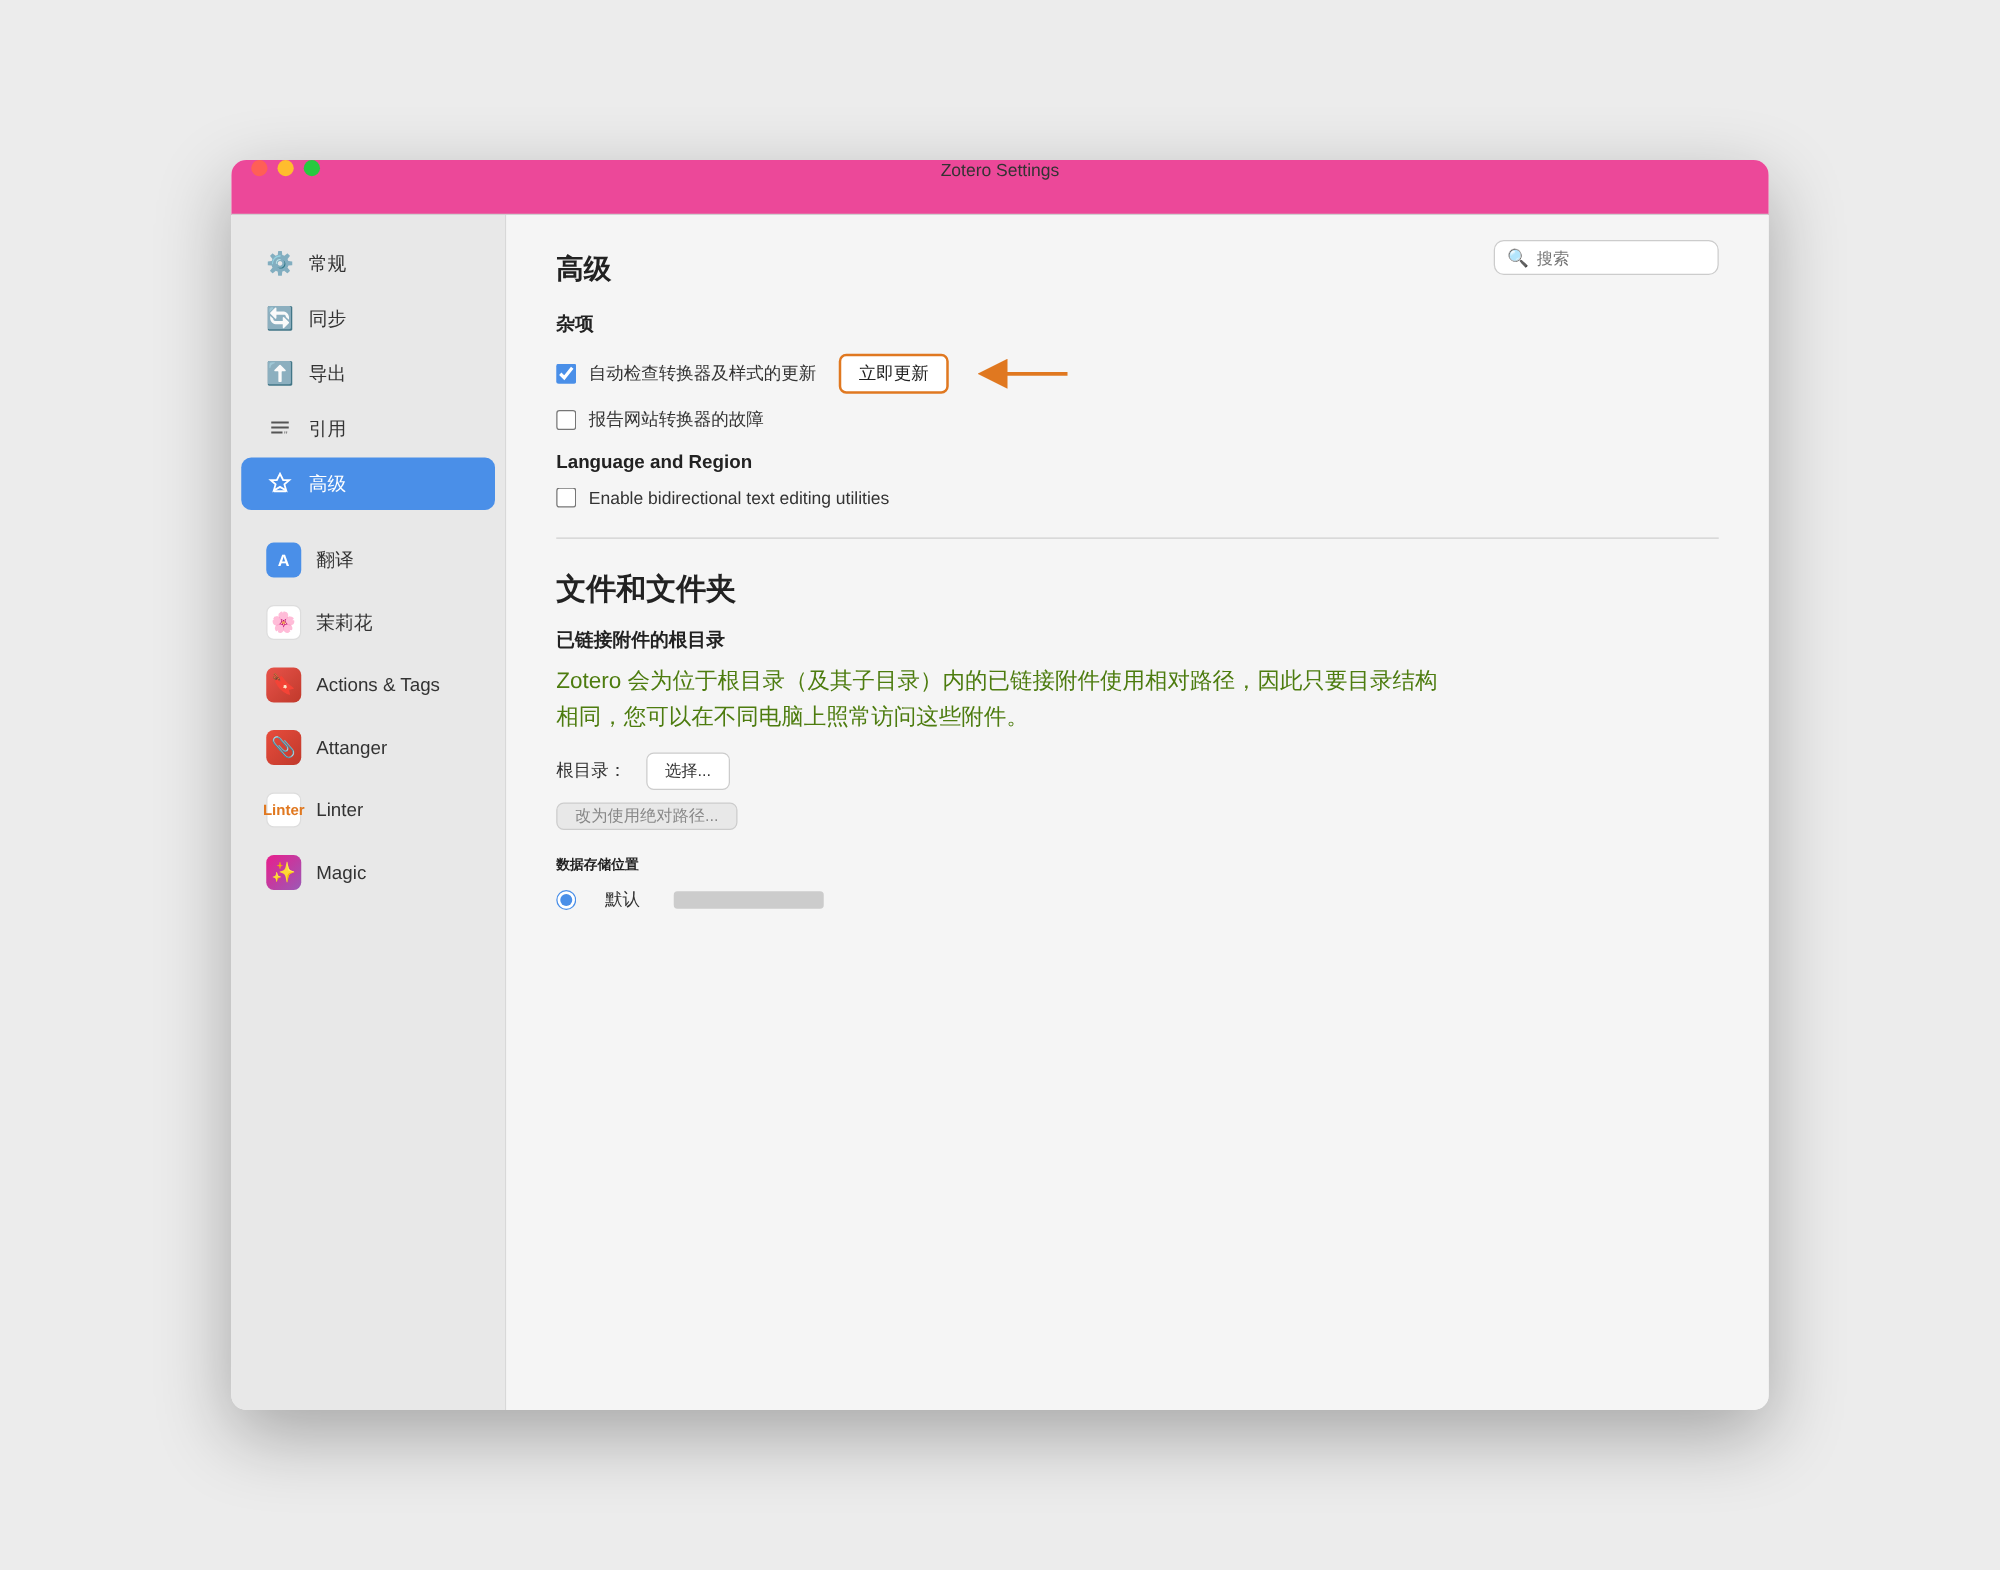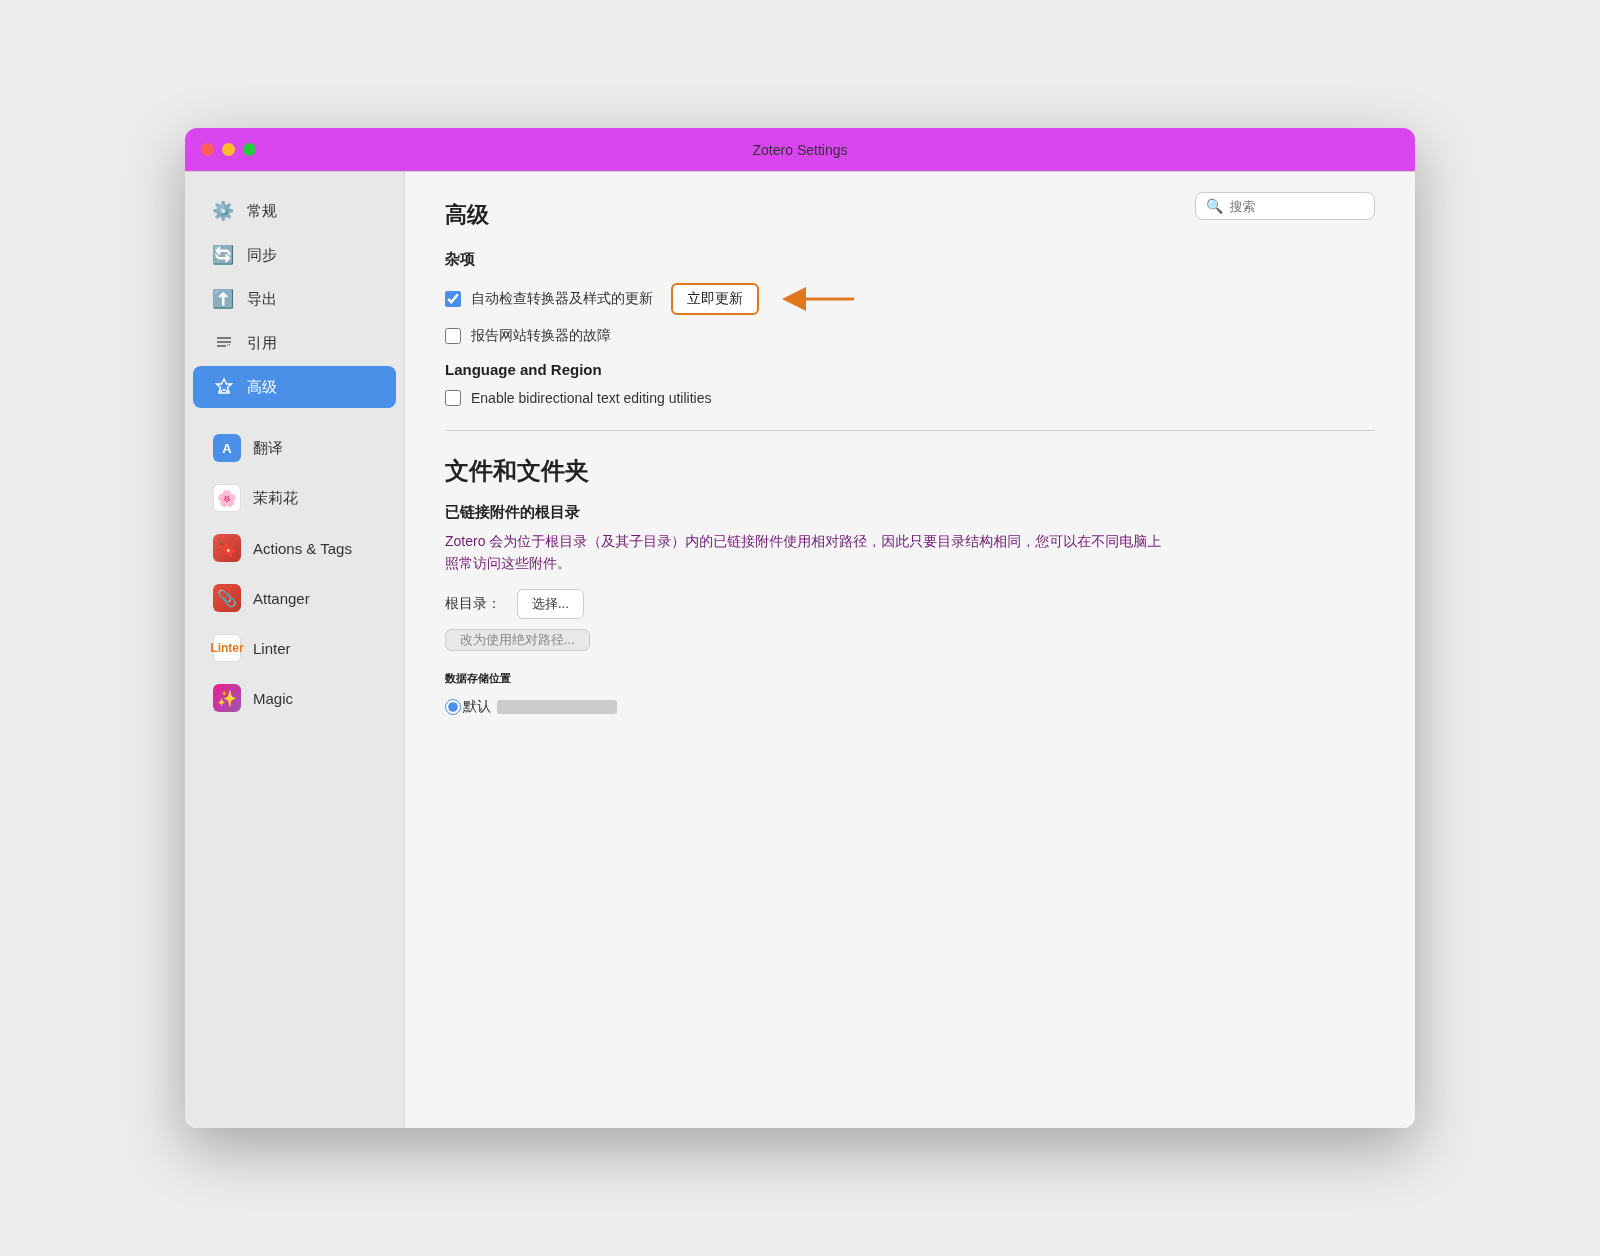--- a/index.html
+++ b/index.html
@@ -15,24 +15,23 @@
       width: 1230px;
       min-height: 1000px;
       background: #f5f5f5;
       border-radius: 12px;
       box-shadow: 0 20px 60px rgba(0,0,0,0.3);
       overflow: hidden;
       display: flex;
       flex-direction: column;
     }
     .titlebar {
-      background: #d946ef;
+      background: #ec4899;
       height: 44px;
       display: flex;
-      align-items: center;
       padding: 0 16px;
       border-bottom: 1px solid #d0d0d0;
       position: relative;
     }
     .traffic-lights {
       display: flex;
       gap: 8px;
     }
     .tl { width: 13px; height: 13px; border-radius: 50%; }
     .tl-red { background: #ff5f56; }
@@ -190,22 +189,22 @@
       color: #222;
       margin-bottom: 16px;
     }
     .linked-files-title {
       font-size: 15px;
       font-weight: 600;
       color: #222;
       margin-bottom: 8px;
     }
     .linked-files-desc {
-      font-size: 14px;
-      color: #701a75;
+      font-size: 18px;
+      color: #4d7c0f;
       line-height: 1.6;
       margin-bottom: 14px;
       max-width: 720px;
     }
     .root-dir-row {
       display: flex;
       align-items: center;
       gap: 16px;
       margin-bottom: 10px;
     }
@@ -235,21 +234,21 @@
 
     .data-storage-title {
       font-size: 11px;
       font-weight: 600;
       color: #222;
       margin-bottom: 12px;
     }
     .radio-row {
       display: flex;
       align-items: center;
-      gap: 2px;
+      gap: 23px;
       font-size: 14px;
       color: #333;
       margin-bottom: 10px;
     }
     .radio-row input[type="radio"] {
       accent-color: #4a8fe8;
       width: 16px;
       height: 16px;
     }
     .radio-value-bar {

